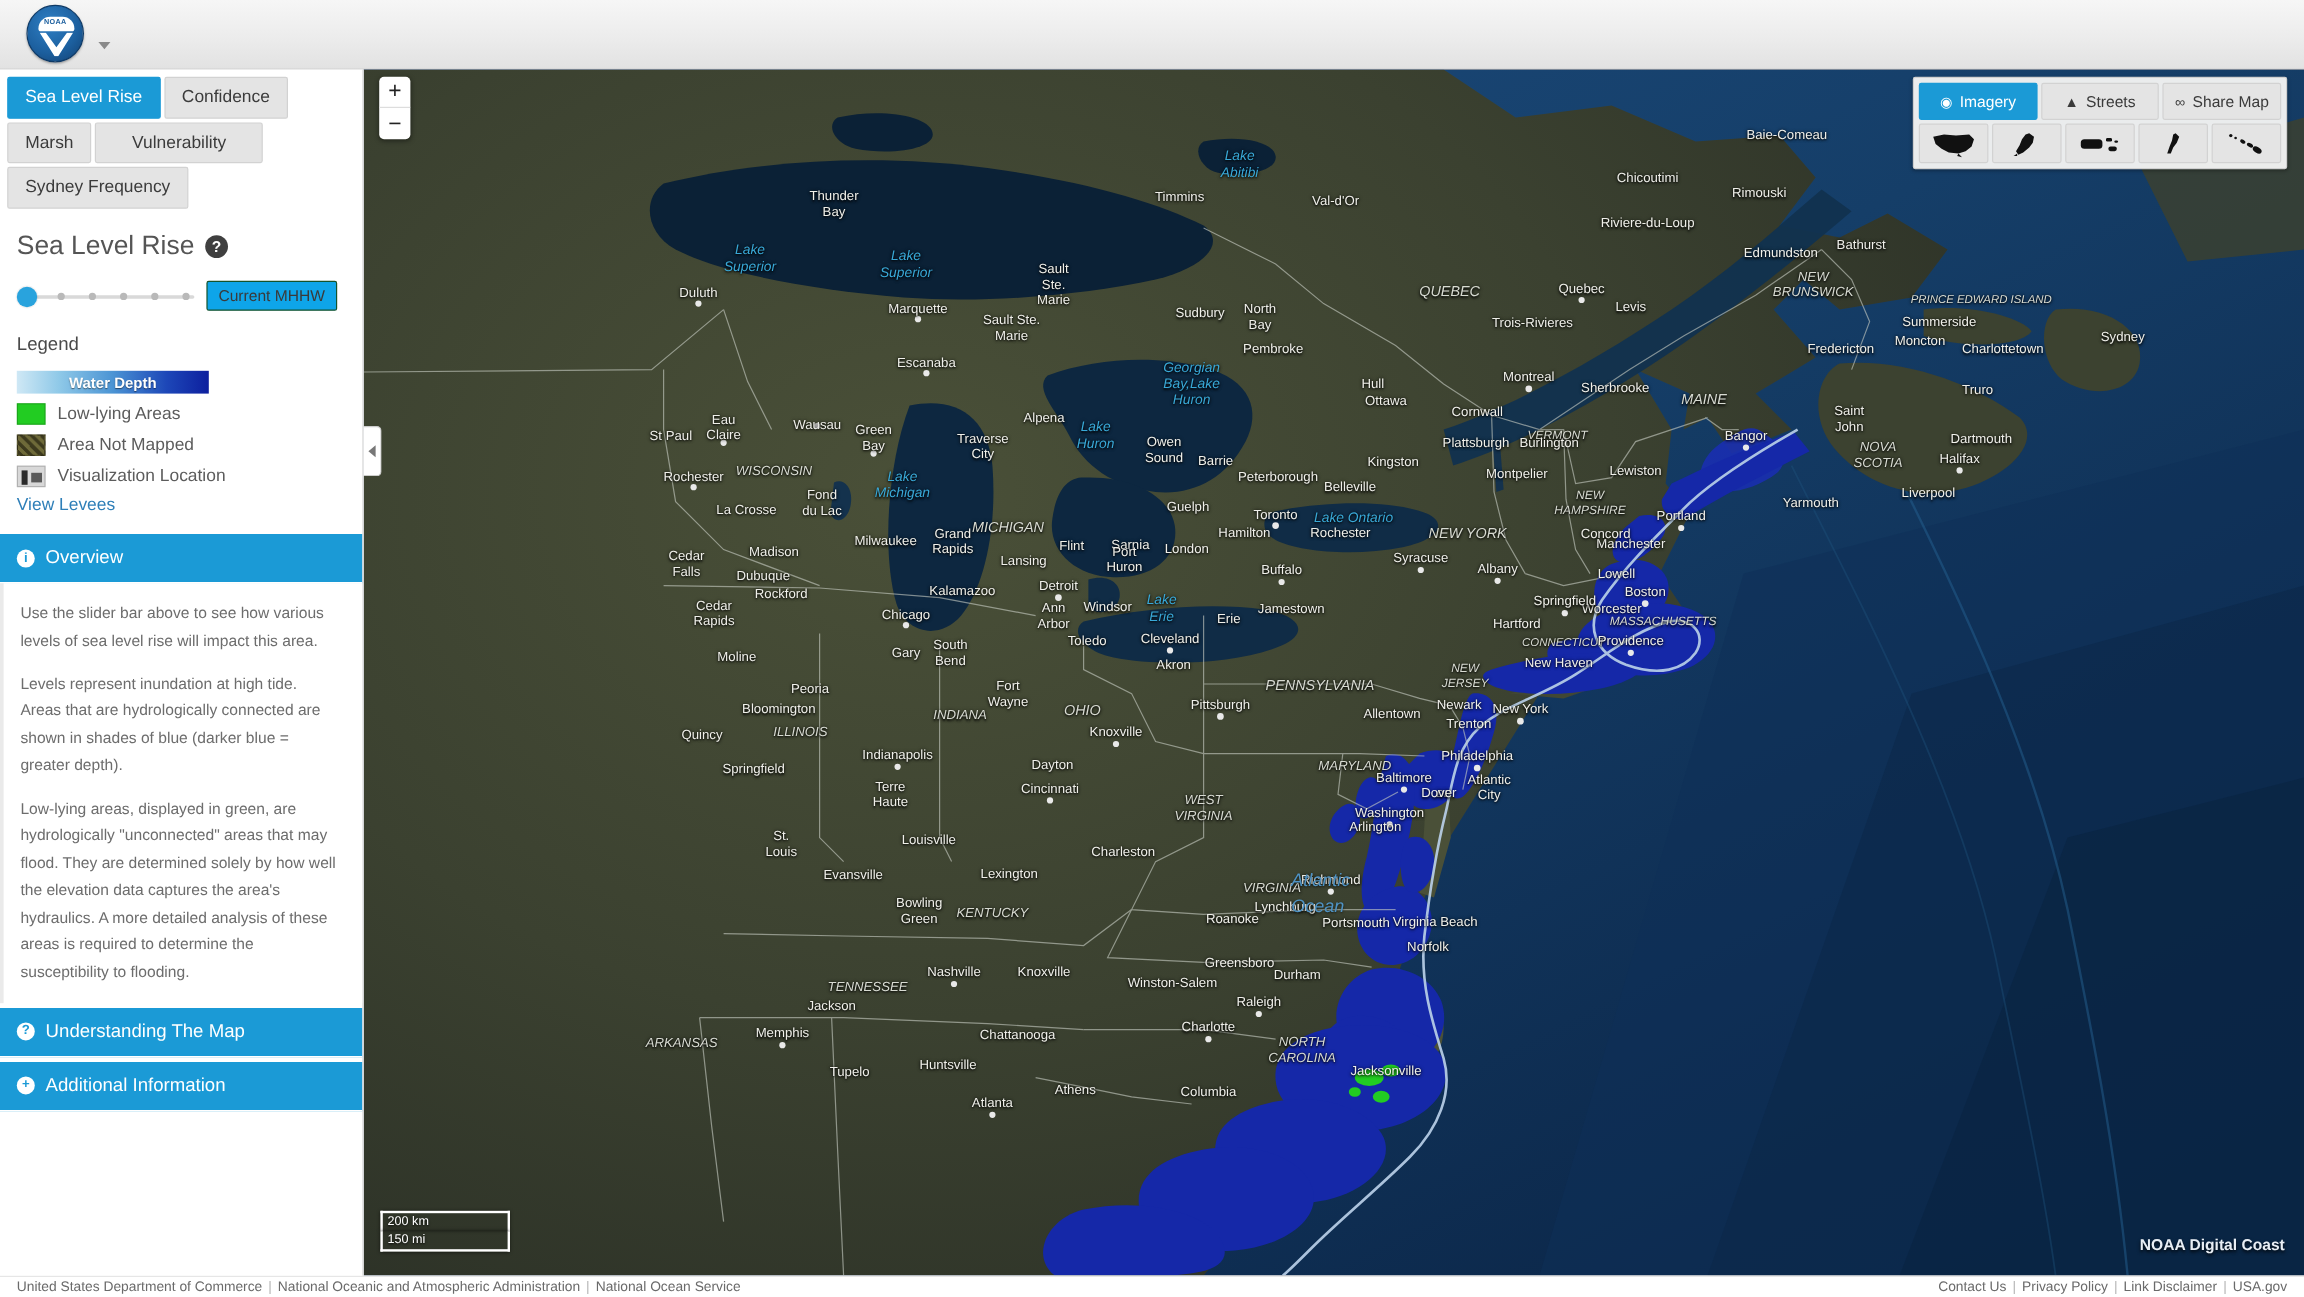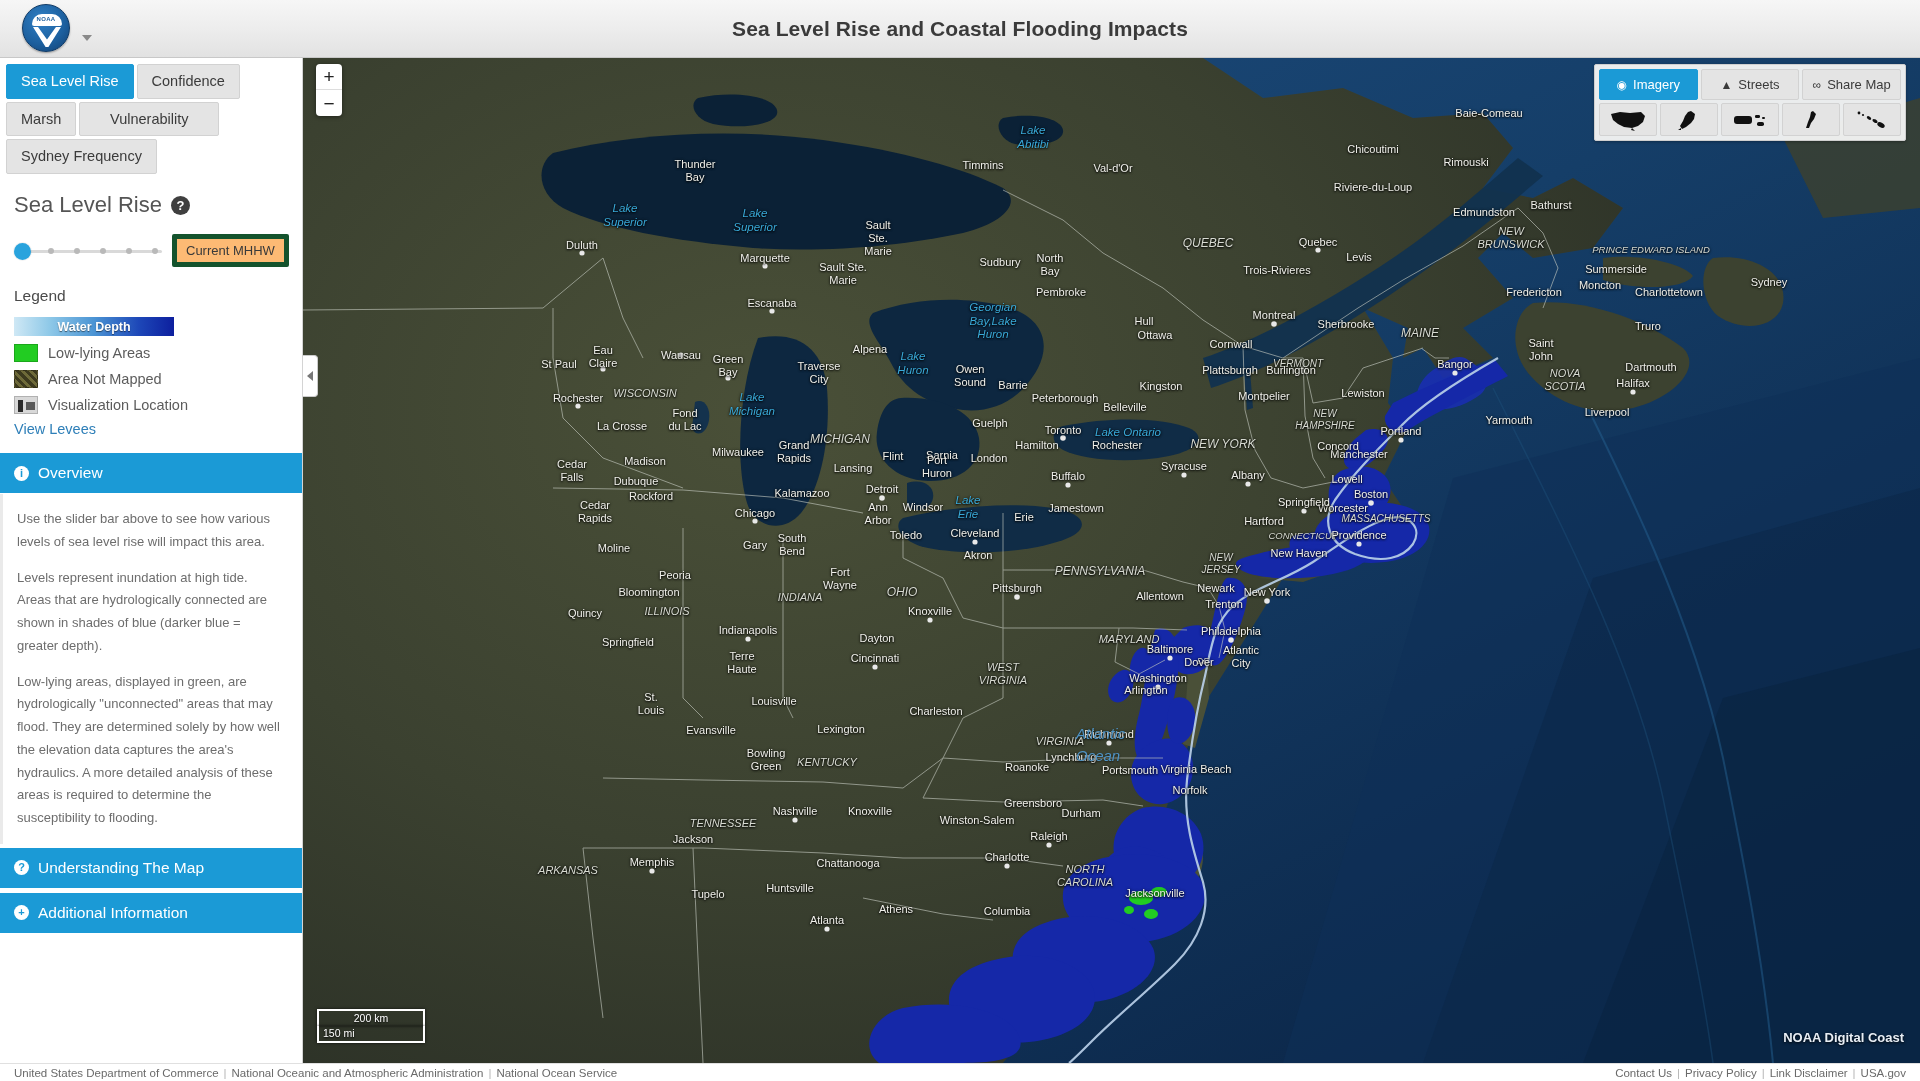--- a/index.html
+++ b/index.html
@@ -86,21 +86,21 @@
     position:absolute; left:6px; right:0; top:8px; height:3px; background:#d9d9d9; border-radius:2px;
   }
   .slider-dot {
     position:absolute; top:6px; width:6px; height:6px; border-radius:50%; background:#b9b9b9;
   }
   .slider-handle {
     position:absolute; left:0; top:1px; width:17px; height:17px; border-radius:50%;
     background:#29a3dd; cursor:pointer; box-shadow: 0 0 0 1px rgba(0,0,0,.05);
   }
   .slider-label {
-    background:#fdba74; border:5px solid #14532d; border-radius:2px;
+    background:#0ea5e9; border:1px solid #14532d; border-radius:2px;
     padding:4px 9px; font-size:13px; color:#3a3a3a; white-space:nowrap;
   }
 
   
   .legend-head { margin: 20px 0 11px 14px; font-size: 15.5px; color: #4a4a4a; }
   .legend-list { margin: 10px 0 0 14px; }
   .legend-item { display:flex; align-items:center; gap:10px; margin-bottom: 5px; height:21px; }
   .sw { width:24px; height:18px; flex:0 0 24px; border:1px solid rgba(0,0,0,.18); }
   .sw-depth {
     width: 160px; flex: 0 0 160px; height: 19px;
@@ -210,21 +210,21 @@
   
   .scale-bar {
     position:absolute; left:14px; bottom:20px; z-index:12;
     font-size:10.5px; color:#ffffff; text-shadow:0 1px 2px rgba(0,0,0,.95);
   }
   .scale-bar .sc-top, .scale-bar .sc-bot {
     border:2px solid #ffffff; border-top:none; padding:0 4px; line-height:15px;
     width:108px; box-shadow: 0 0 3px rgba(0,0,0,.7);
   }
   .scale-bar .sc-top { border-bottom:none; border-top:2px solid #ffffff;
-    border-bottom:1px solid rgba(255,255,255,.0);text-align:center; }
+    border-bottom:1px solid rgba(255,255,255,.0); }
   .scale-bar .sc-top { border:2px solid #ffffff; border-bottom:none; }
   .scale-bar .sc-bot { border:2px solid #ffffff; border-top:none; }
   .map-attr {
     position:absolute; right:16px; bottom:18px; z-index:12;
     font-size:13px; font-weight:bold; color:#e8eef5;
     text-shadow:0 1px 3px rgba(0,0,0,.9);
   }
 
   
   .footer {
@@ -242,21 +242,20 @@
 
 <div id="app">
 
   <div class="header">
     <div class="noaa-logo-wrap">
       <div class="noaa-logo">
         <div class="noaa-word">NOAA</div>
       </div>
       <div class="logo-caret"></div>
     </div>
-    <div class="header-title">Sea Level Rise and Coastal Flooding Impacts</div>
   </div>
 
   <div class="sidebar">
 
     <div class="tabs">
       <div class="tab active w1">Sea Level Rise</div>
       <div class="tab w1">Confidence</div>
       <div class="tab">Marsh</div>
       <div class="tab w2">Vulnerability</div>
       <div class="tab w2">Sydney Frequency</div>

